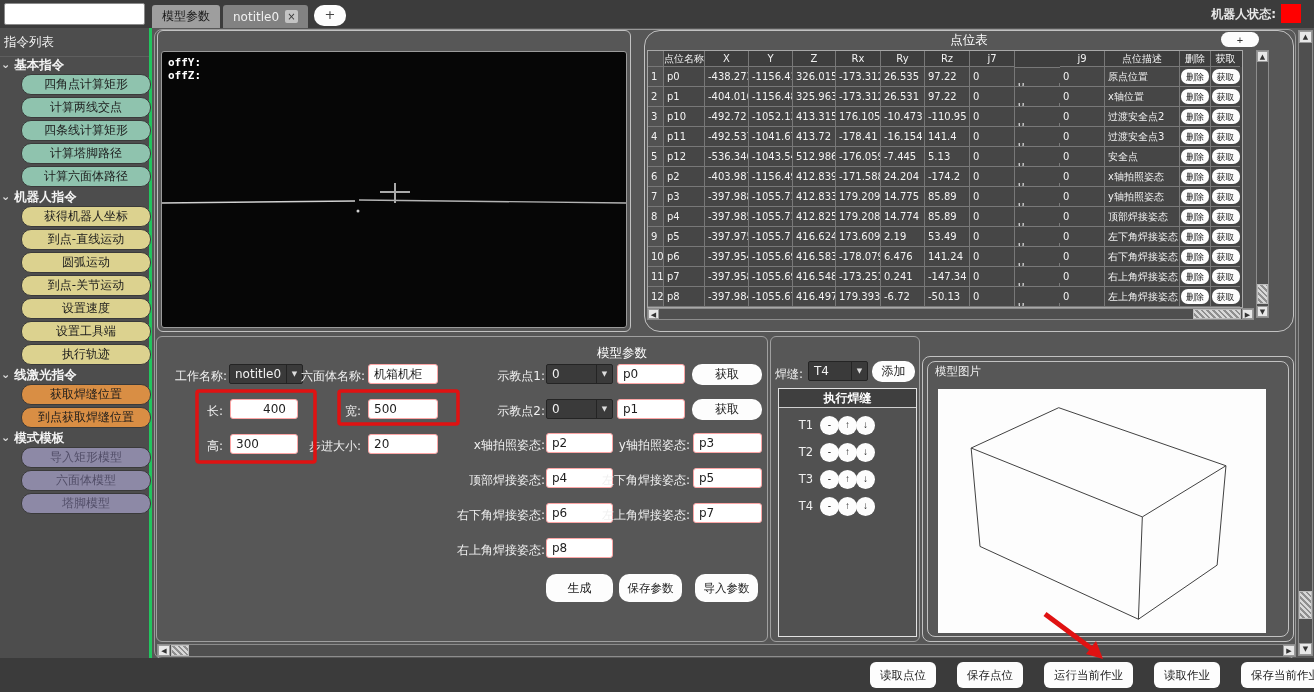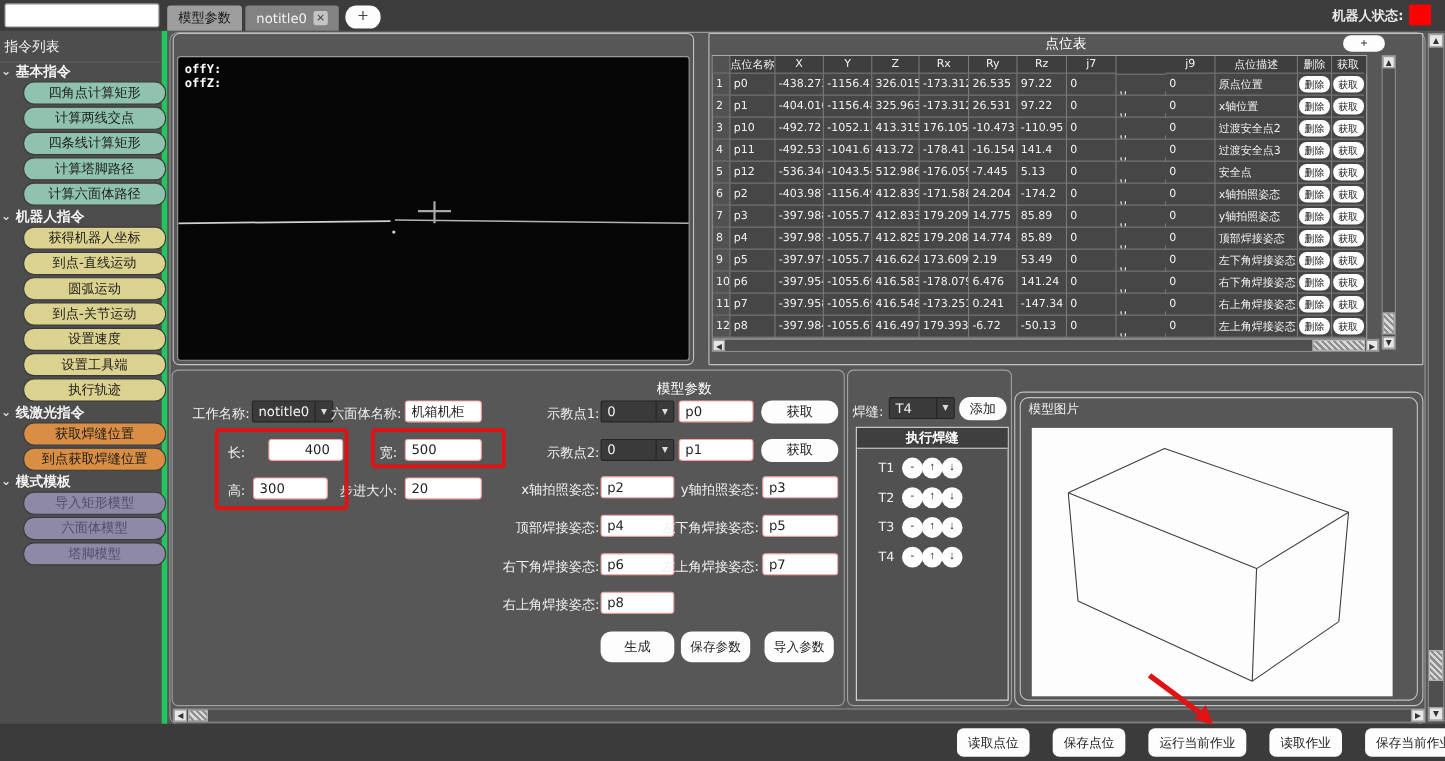--- a/index.html
+++ b/index.html
@@ -12,37 +12,37 @@
   .tabs { position:absolute; left:152px; top:3px; height:25px; display:flex; align-items:flex-end; gap:3px; }
   .tab { height:23px; padding:0 10px; display:flex; align-items:center; gap:6px; font-size:12px; border-radius:3px 3px 0 0; cursor:default; }
   .tab.active { background:#9e9e9e; color:#1b1b1b; }
   .tab.inactive { background:#828282; color:#f1f1f1; }
   .tab-close { width:13px; height:13px; background:#c4c4c4; color:#3a3a3a; border-radius:2px; font-size:10px; line-height:13px; text-align:center; }
   .new-tab { width:32px; height:21px; margin-left:3px; background:#fdfdfd; border-radius:10px; color:#444; font-size:13px; text-align:center; line-height:20px; align-self:center; }
   .robot-status { position:absolute; right:38px; top:0; height:28px; display:flex; align-items:center; font-size:12px; color:#e9e9e9;font-weight:bold; }
   .status-box { position:absolute; right:13px; top:4px; width:20px; height:19px; background:#ff0000; }
 
   
-  .sidebar { position:absolute; left:0; top:28px; width:152px; height:664px; background:#4d4d4d; border-right:5px solid #22c55e; z-index:20; }
+  .sidebar { position:absolute; left:0; top:28px; width:152px; height:664px; background:#4d4d4d; border-right:3px solid #22c55e; z-index:20; }
   .sidebar-title { font-size:12.5px; color:#f2f2f2; padding:6px 4px 5px 4px; border-bottom:1px solid #5e5e5e; }
   .sb-group-header { display:flex; align-items:center; gap:4px; padding:2px 2px 1px 1px; font-size:12.5px; font-weight:bold; color:#f4f4f4; height:15px; }
   .caret { font-size:11px; line-height:10px; color:#ddd; }
   .sb-btn { display:block; width:130px; height:21px; margin:2px 0 2px 21px; border-radius:10px; border:1px solid #3a3a3a; font-size:12px; font-family:"DejaVu Sans", sans-serif; text-align:center; line-height:19px; cursor:default; }
 
   
   .main-border { position:absolute; left:154px; top:29px; width:1142px; height:630px; border:1px solid #9a9a9a; border-radius:8px; pointer-events:none; }
 
   
   .cam-panel { position:absolute; left:157px; top:30px; width:474px; height:302px; border:1px solid #c2c2c2; border-radius:6px; }
   .cam-title { height:19px; line-height:19px; text-align:center; font-size:12.5px; color:#fff; }
   .cam-view { position:absolute; left:3px; top:20px; width:466px; height:277px; background:#060606; border:1px solid #9a9a9a; border-radius:3px; overflow:hidden; }
   .cam-overlay-text { position:absolute; left:6px; top:4px; font-family:"DejaVu Sans Mono", monospace; font-size:11px; font-weight:bold; color:#fff; line-height:13px; white-space:pre; }
 
   
-  .table-panel { position:absolute; left:644px; top:30px; width:650px; height:302px; border:1px solid #c2c2c2; border-radius:1px; }
+  .table-panel { position:absolute; left:644px; top:30px; width:650px; height:302px; border:1px solid #c2c2c2; border-radius:16px; }
   .pt-title { height:17px; line-height:17px; text-align:center; font-size:12.5px; color:#fff; }
   .pt-add-btn { position:absolute; right:34px; top:1px; width:38px; height:15px; background:#fdfdfd; border:none; border-radius:8px; color:#333; font-size:11px; line-height:14px; text-align:center; }
   .pt-table { position:absolute; left:2px; top:19px; width:596px; border:1px solid #a8a8a8; background:#464646; }
   .pt-row { display:flex; height:20px; }
   .pt-row.hdr { height:16px; background:#3e3e3e; }
   .pt-cell { border-right:1px solid #787878; border-bottom:1px solid #787878; font-size:10px; color:#f2f2f2; padding:0 0 0 3px; overflow:hidden; white-space:nowrap; display:flex; align-items:center; }
   .pt-row.hdr .pt-cell { justify-content:center; padding:0; font-size:10px; }
   .c-num{width:16px; background:#525252; justify-content:flex-start;}
   .c-name{width:41px;} .c-x{width:44px;} .c-y{width:44px;} .c-z{width:43px;}
   .c-rx{width:45px;} .c-ry{width:44px;} .c-rz{width:45px;}
@@ -455,21 +455,21 @@
 
   <div class="f-label" style="left:6px;top:31px;width:64px;">工作名称:</div>
   <div class="f-dd" style="left:72px;top:27px;width:74px;">
     <span class="dd-text">notitle0</span>
     <span class="dd-arrow">▼</span>
   </div>
   <div class="f-label" style="left:140px;top:31px;width:68px;">六面体名称:</div>
   <input class="f-input" style="left: 211px; top: 27px; width: 70px;" value="机箱机柜">
 
   <div class="f-label" style="left:30px;top:66px;width:36px;">长:</div>
-  <input class="f-input" style="left: 87px; top: 62px; width: 68px; padding-left: 32px;" value="400">
+  <input class="f-input" style="left: 73px; top: 62px; width: 68px; padding-left: 32px;" value="400">
   <div class="f-label" style="left:168px;top:66px;width:36px;">宽:</div>
   <input class="f-input" style="left: 211px; top: 62px; width: 70px;" value="500">
 
   <div class="f-label" style="left:30px;top:101px;width:36px;">高:</div>
   <input class="f-input" style="left: 73px; top: 97px; width: 68px;" value="300">
   <div class="f-label" style="left:140px;top:101px;width:64px;">步进大小:</div>
   <input class="f-input" style="left: 211px; top: 97px; width: 70px;" value="20">
 
   <div class="f-label" style="left:330px;top:31px;width:58px;">示教点1:</div>
   <div class="f-dd" style="left:389px;top:27px;width:67px;">

